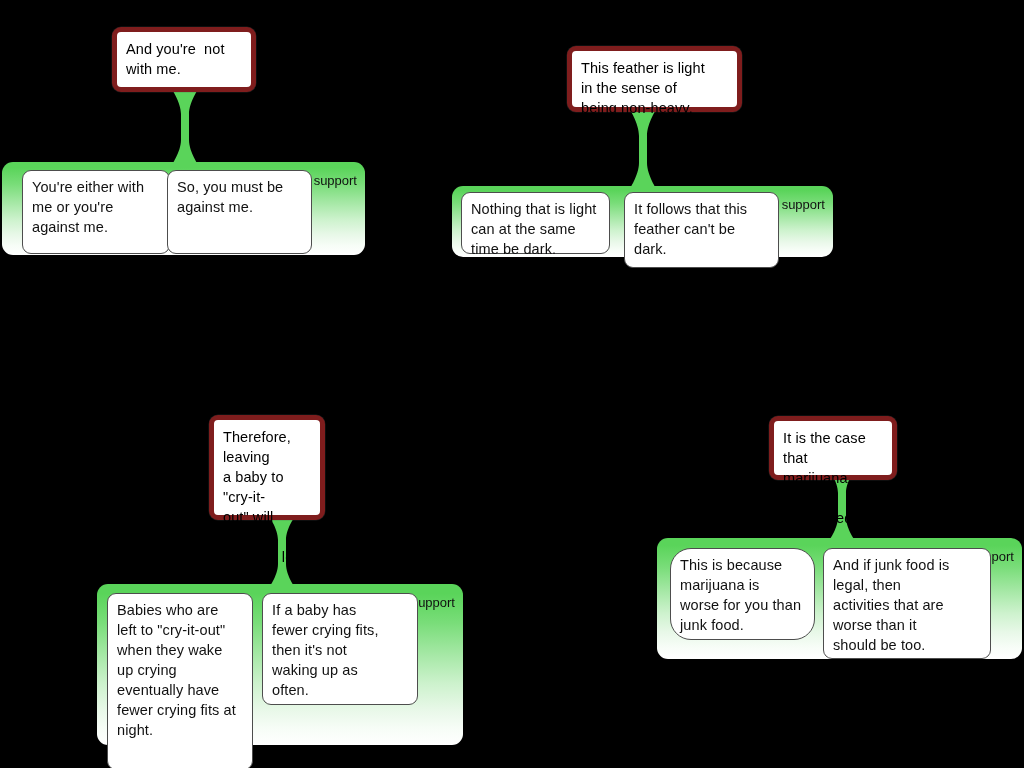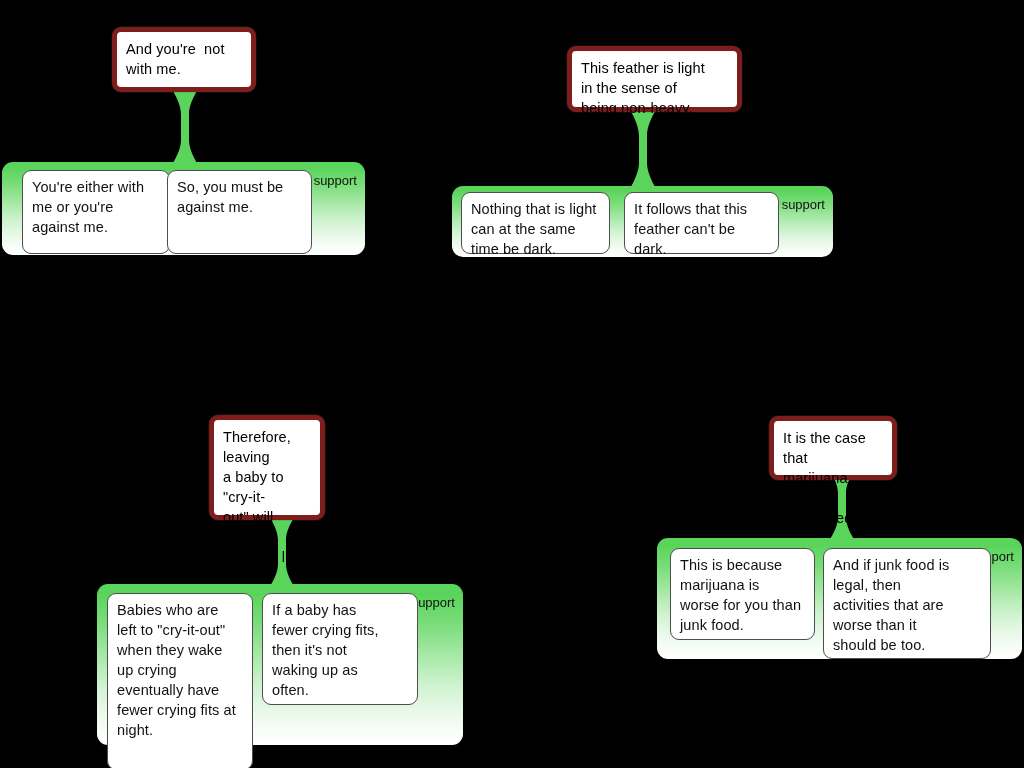--- a/index.html
+++ b/index.html
@@ -137,21 +137,21 @@
 being non-heavy.</div>
 
     <div class="support-box" style="left:452px; top:186px; width:381px; height:71px;">
       <span class="support-label">support</span>
     </div>
 
     <div class="premise-box" style="left:461px; top:192px; width:149px; height:62px;">Nothing that is light
 can at the same
 time be dark.</div>
 
-    <div class="premise-box" style="left:624px; top:192px; width:155px; height:62px;">It follows that this
+    <div class="premise-box" style="left:624px; top:192px; width:155px; height:76px;">It follows that this
 feather can't be
 dark.</div>
   </div>
 
   <div class="argmap">
 
     <div class="connector" style="left:267px; top:515px; width:30px; height:74px;">
       <svg width="30" height="74" viewBox="0 0 30 74">
         <path d="M1,0 C1,0 11,13 11,25 L11,49 C11,61 1,74 1,74 L29,74 C29,74 19,61 19,49 L19,25 C19,13 29,0 29,0 Z" fill="#5ad45a"></path>
       </svg>
@@ -191,21 +191,21 @@
     </div>
 
     <div class="claim-box" style="left:769px; top:416px; width:128px; height:64px;">It is the case that
 marijuana should
 be banned.</div>
 
     <div class="support-box" style="left:657px; top:538px; width:365px; height:121px;">
       <span class="support-label">support</span>
     </div>
 
-    <div class="premise-box" style="left:670px; top:548px; width:145px; height:92px;">This is because
+    <div class="premise-box" style="left:670px; top:548px; width:145px; height:92px;border-radius:21px;">This is because
 marijuana is
 worse for you than
 junk food.</div>
 
     <div class="premise-box" style="left:823px; top:548px; width:168px; height:111px;">And if junk food is
 legal, then
 activities that are
 worse than it
 should be too.</div>
   </div>

